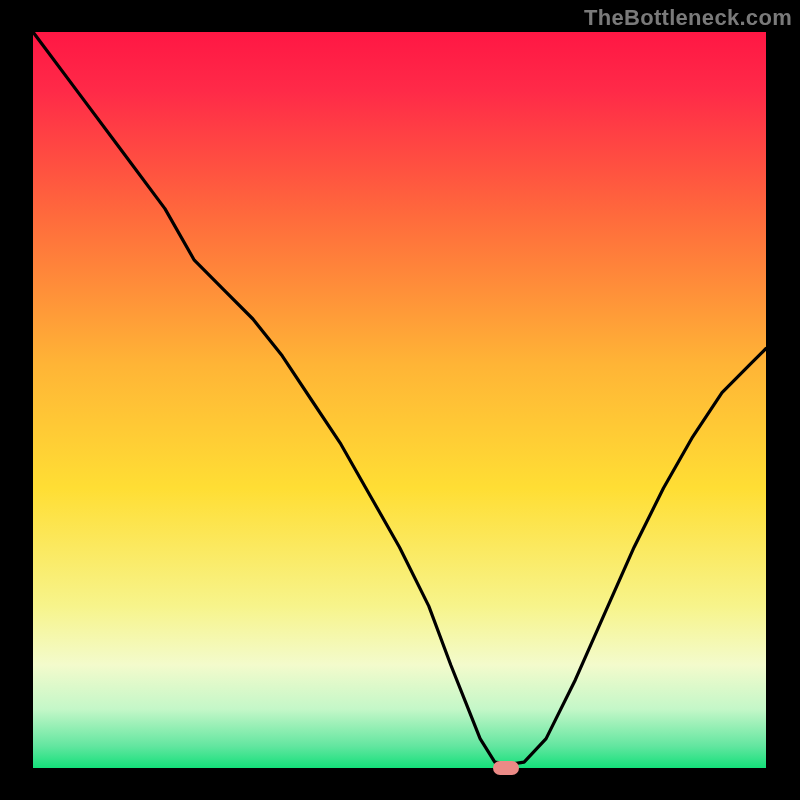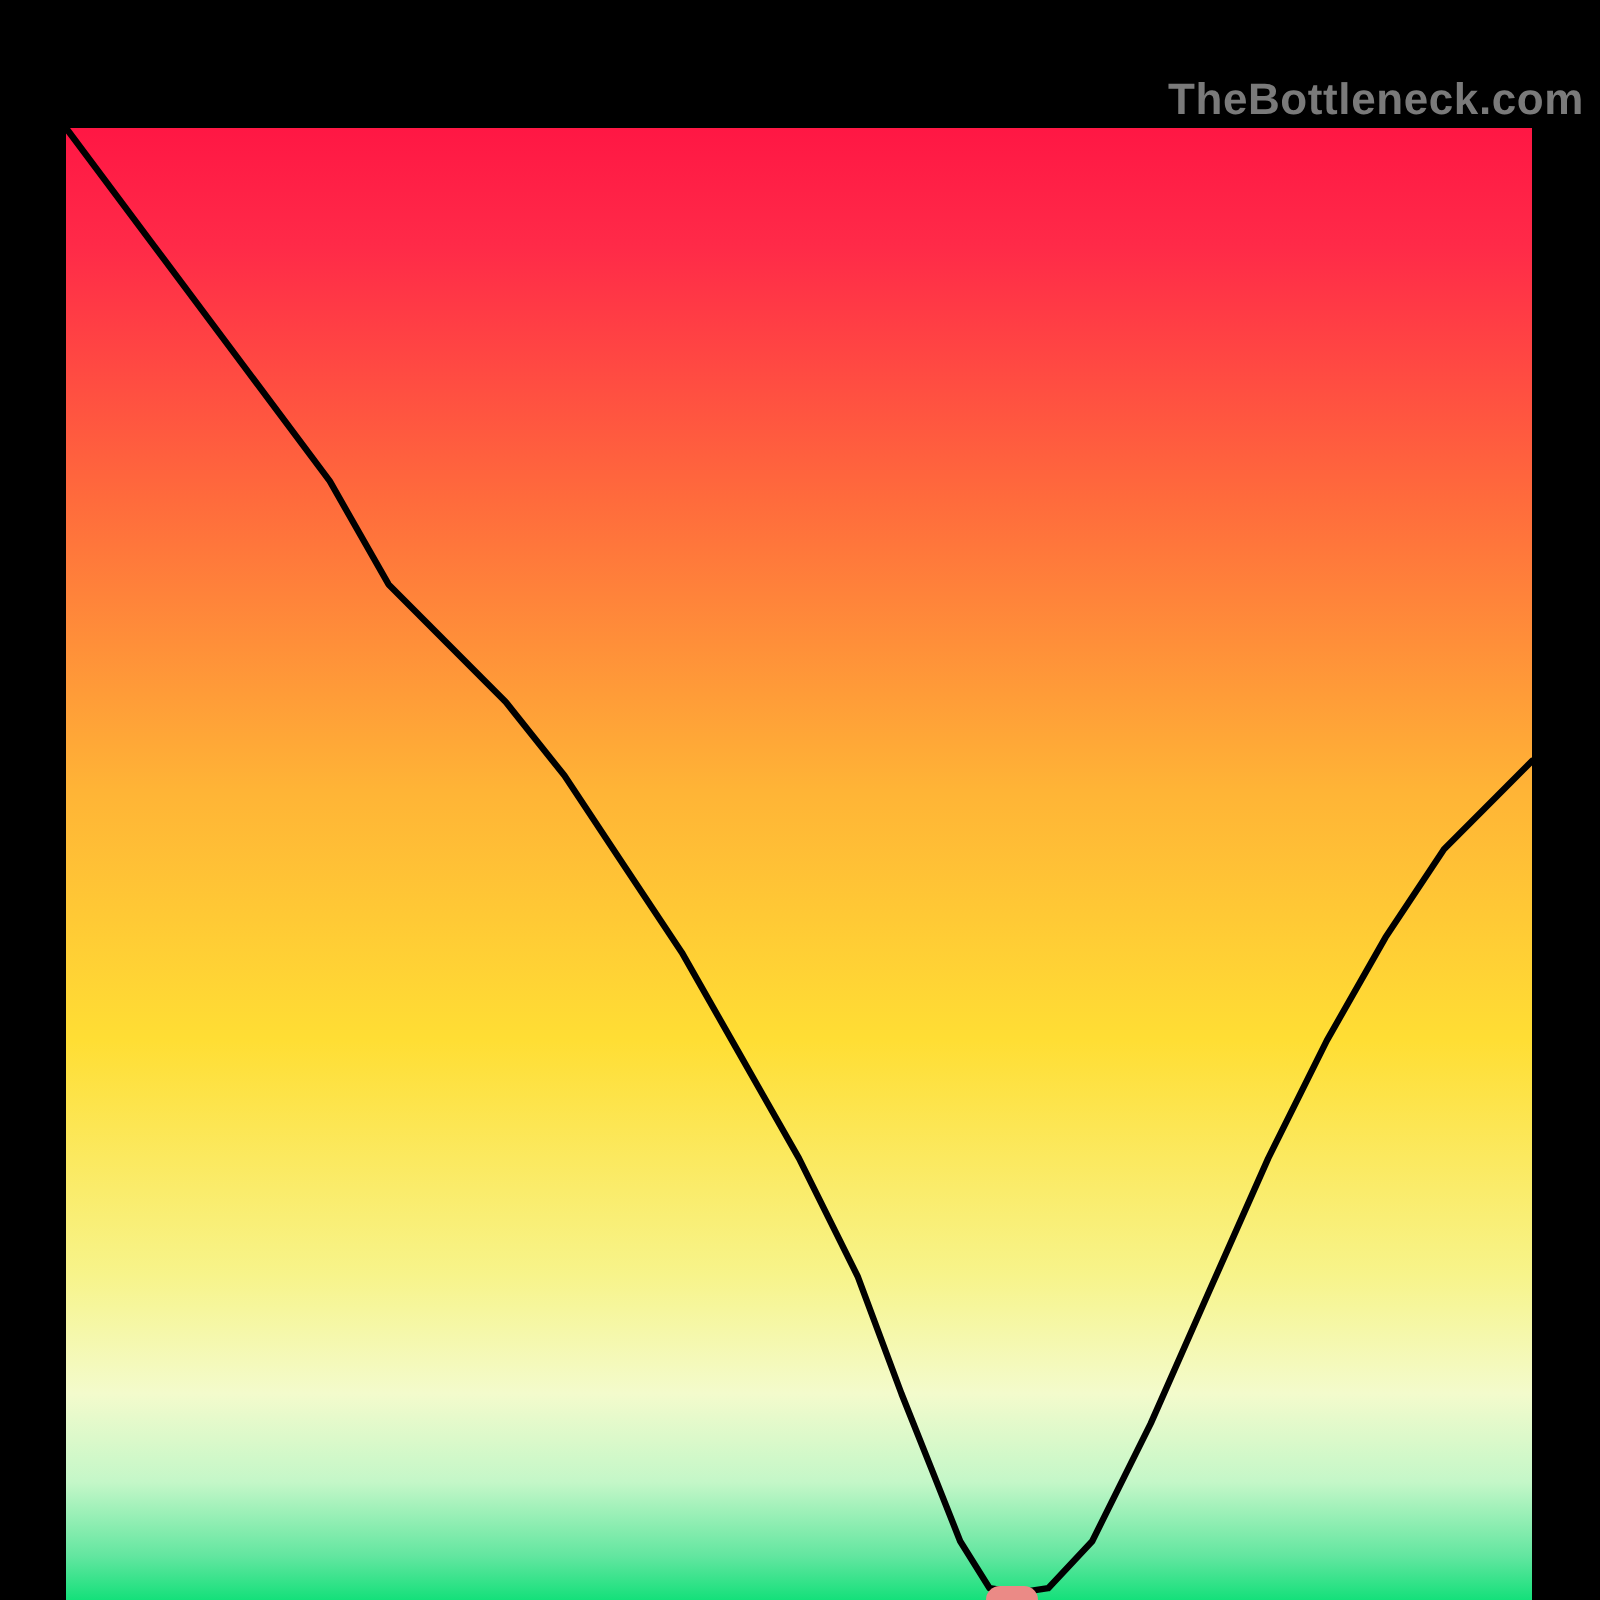--- a/index.html
+++ b/index.html
@@ -7,21 +7,20 @@
     padding: 0;
     width: 800px;
     height: 800px;
     background: #000;
     overflow: hidden;
   }
   .container {
     position: relative;
     width: 800px;
     height: 580px;
-    margin-top: 32px;
   }
   .watermark {
     position: absolute;
     top: 5px;
     right: 8px;
     font-family: Arial, Helvetica, sans-serif;
     font-size: 22px;
     font-weight: 600;
     color: #7a7a7a;
     letter-spacing: 0.3px;

